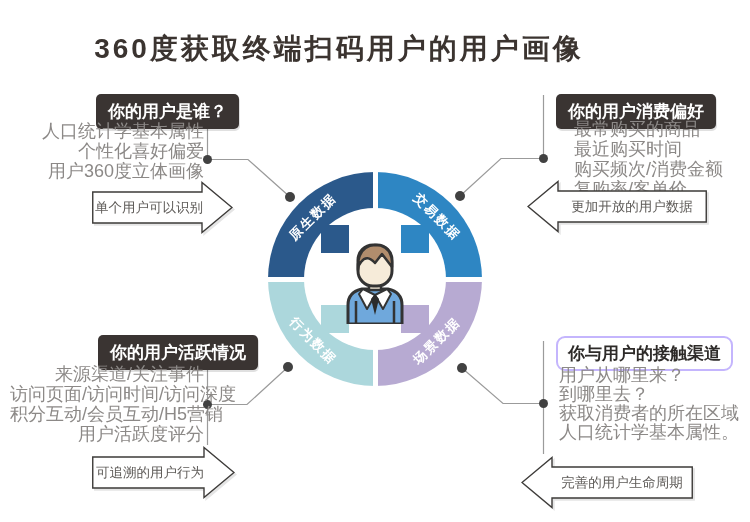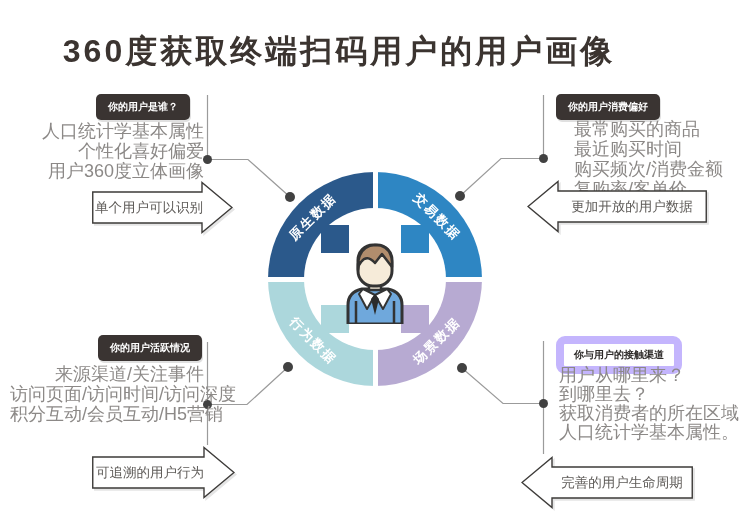--- a/index.html
+++ b/index.html
@@ -1,26 +1,26 @@
 <!DOCTYPE html>
 <html><head>
 <meta charset="utf-8">
 <style>
   html,body{margin:0;padding:0;background:#fff;font-family:"Liberation Sans",sans-serif;}
   .stage{position:relative;width:750px;height:522px;background:#fff;overflow:hidden;margin:0 auto;}
 
   .title{position:absolute;left:0;top:30px;width:678px;text-align:center;
-         font-size:32px;font-weight:800;letter-spacing:3px;color:#3B3430;}
+         font-size:28px;font-weight:800;letter-spacing:3px;color:#3B3430;}
 
   .connectors{position:absolute;left:0;top:0;pointer-events:none;}
 
-  .badge{position:absolute;font-size:10px;font-weight:bold;white-space:nowrap;}
+  .badge{position:absolute;font-size:17px;font-weight:bold;white-space:nowrap;}
   .badge.dark{background:#3A3432;color:#fff;padding:6px 12px;border-radius:5px;
               box-shadow:1px 2px 0 rgba(0,0,0,.12);}
-  .badge.light{background:#fff;color:#2D2A28;border:8px solid #c4b5fd;border-radius:9px;padding:4px 10px;}
+  .badge.light{background:#fff;color:#2D2A28;border:2px solid #c4b5fd;border-radius:9px;padding:4px 10px;}
   .badge.tl{left:96px;top:94px;}
   .badge.tr{left:556px;top:94px;}
   .badge.bl{left:98px;top:335px;}
   .badge.br{left:556px;top:336px;}
 
   .textblock{position:absolute;font-size:18px;color:#8C8987;line-height:20px;white-space:nowrap;}
   .textblock.right{text-align:right;}
   .textblock span{display:block;}
   .tb-tl{left:10px;top:121px;width:194px;}
   .tb-tr{left:574px;top:119px;width:186px;}
@@ -100,20 +100,21 @@
   <div class="textblock tb-tr">
     <span>最常购买的商品</span>
     <span>最近购买时间</span>
     <span>购买频次/消费金额</span>
     <span>复购率/客单价</span>
   </div>
   <div class="textblock right tb-bl">
     <span>来源渠道/关注事件</span>
     <span>访问页面/访问时间/访问深度</span>
     <span>积分互动/会员互动/H5营销</span>
+    <span>用户活跃度评分</span>
   </div>
   <div class="textblock tb-br">
     <span>用户从哪里来？</span>
     <span>到哪里去？</span>
     <span>获取消费者的所在区域</span>
     <span>人口统计学基本属性。</span>
   </div>
 
   <div class="arrowbox ab-tl">
     <svg width="141" height="53" viewBox="0 0 141 53">

